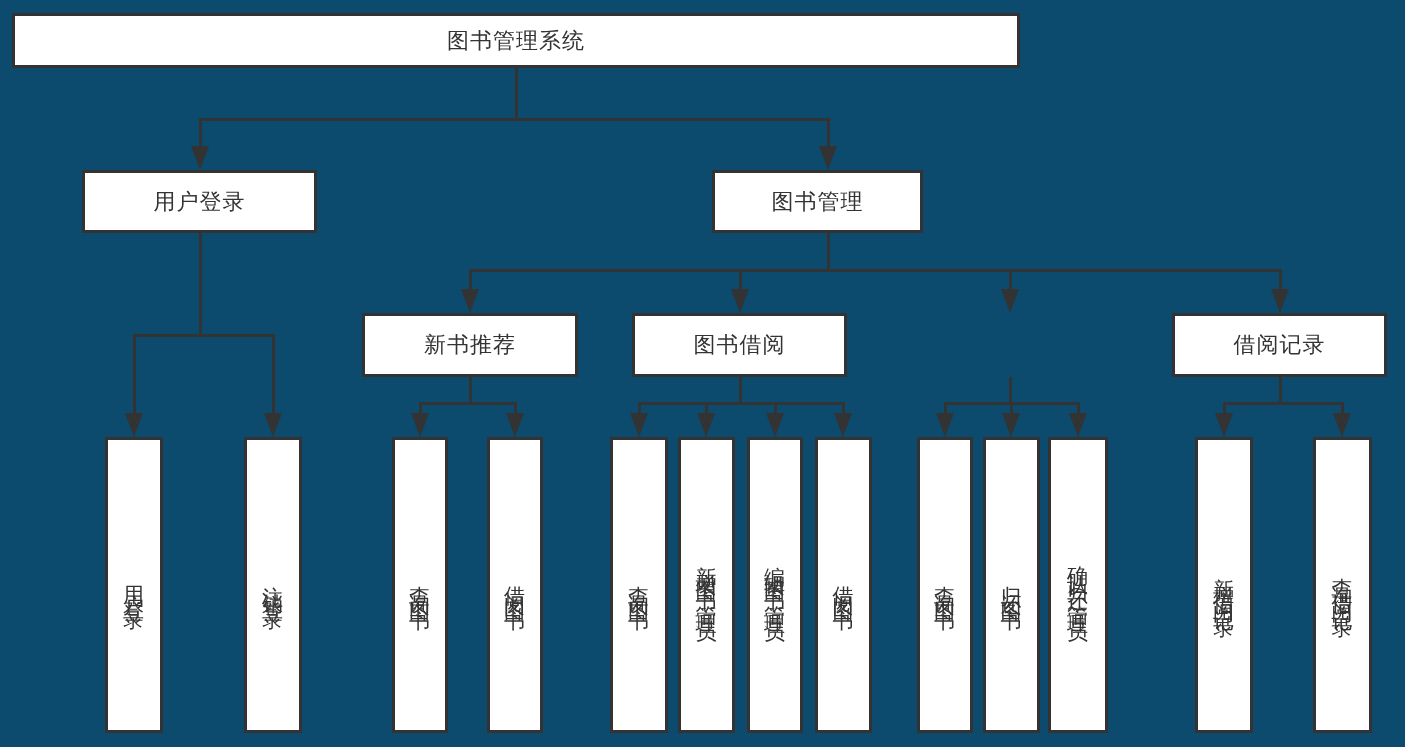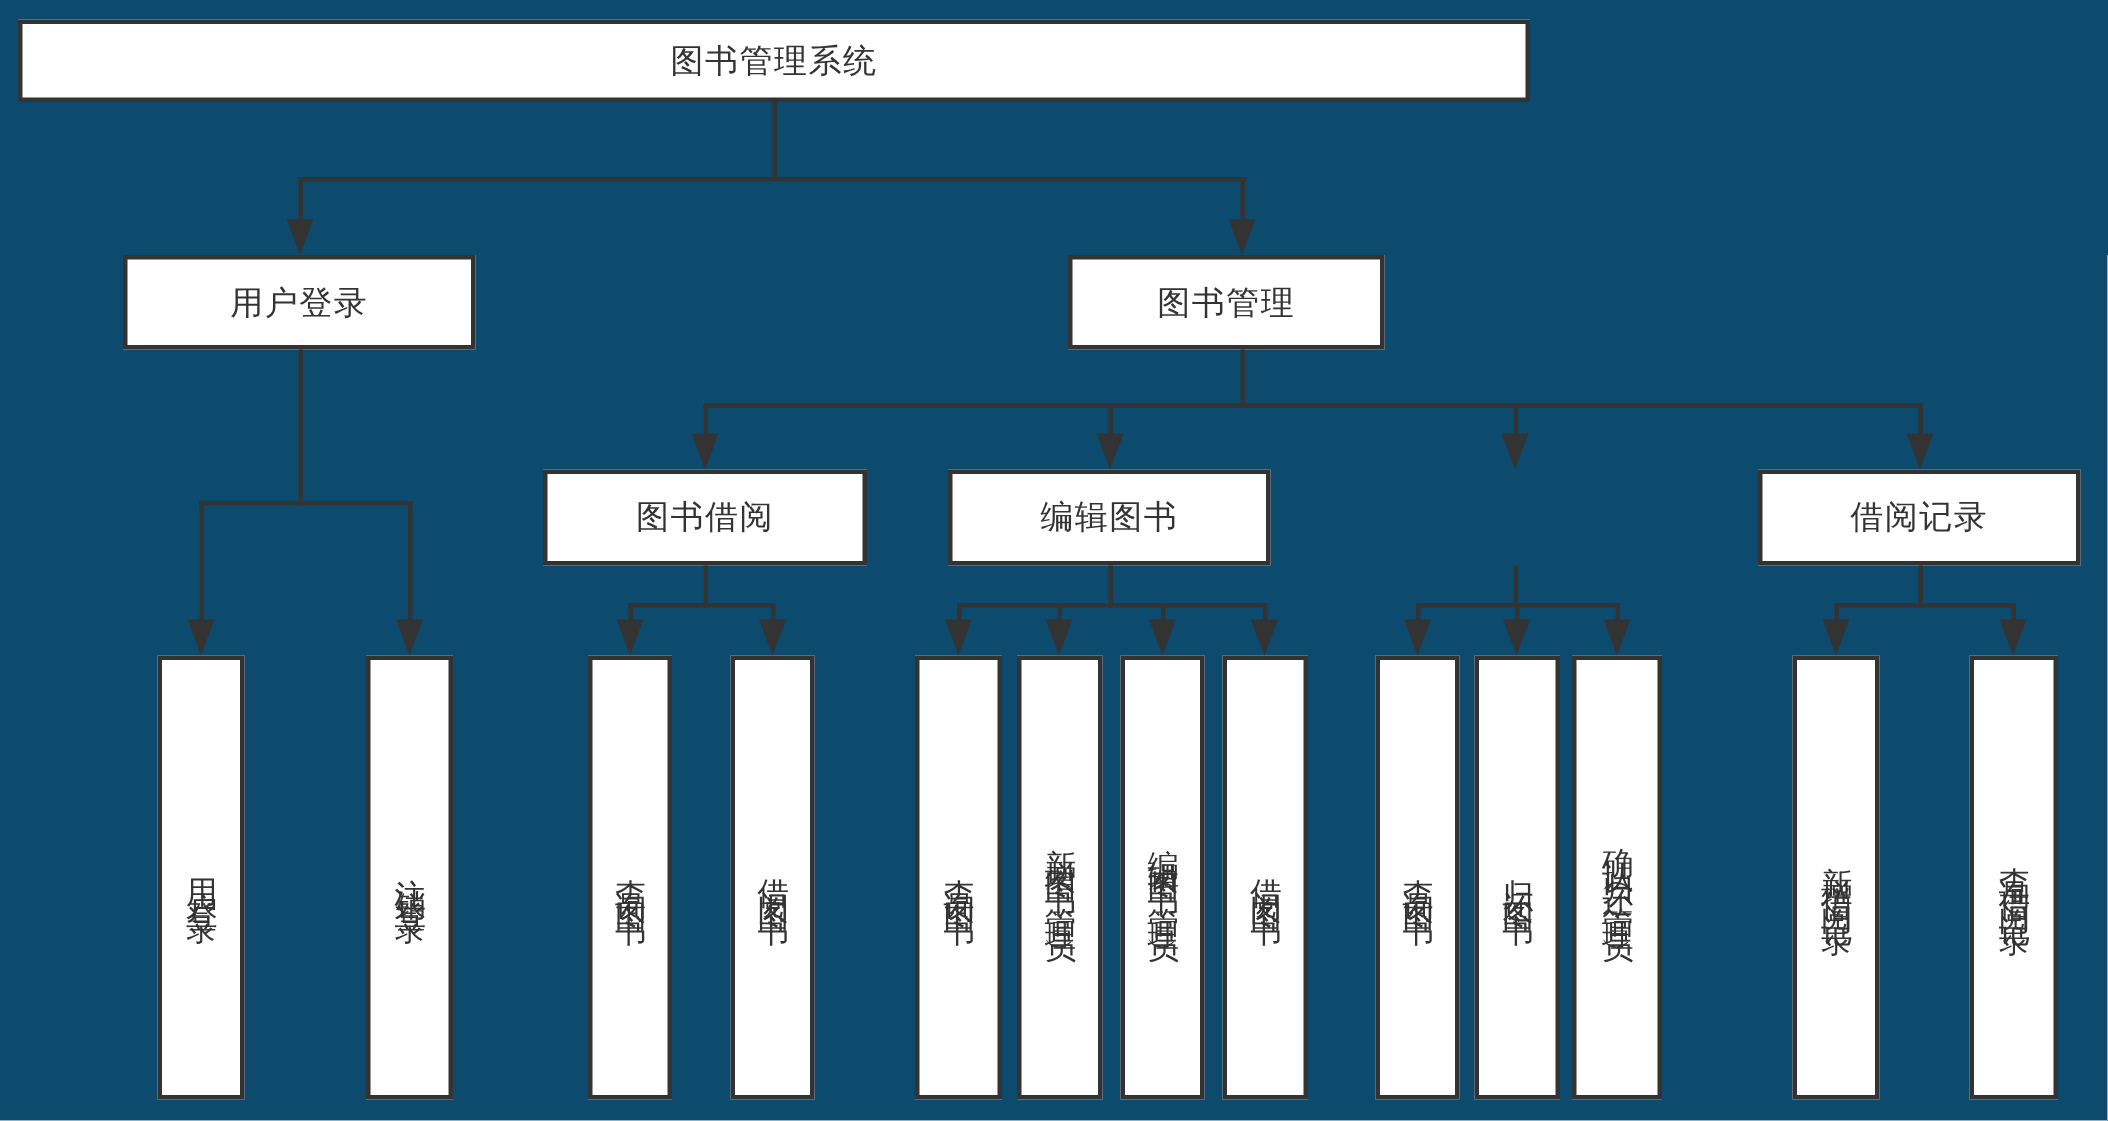--- a/index.html
+++ b/index.html
@@ -60,24 +60,24 @@
   </div>
 
   <div class="node box-h" style="left:82px;top:170px;width:235px;height:63px">
     <span>用户登录</span>
   </div>
   <div class="node box-h" style="left:712px;top:170px;width:211px;height:63px">
     <span>图书管理</span>
   </div>
 
   <div class="node box-h" style="left:362px;top:313px;width:216px;height:64px">
-    <span>图书借阅</span>
+    <span>新书推荐</span>
   </div>
   <div class="node box-h" style="left:632px;top:313px;width:215px;height:64px">
-    <span>编辑图书</span>
+    <span>图书借阅</span>
   </div>
   <div class="node box-h" style="left:1172px;top:313px;width:215px;height:64px">
     <span>借阅记录</span>
   </div>
 
   <div class="node box-v" style="left:105px;top:437px;width:58px;height:296px">
     <span class="vtext">用户登录</span>
   </div>
   <div class="node box-v" style="left:244px;top:437px;width:58px;height:296px">
     <span class="vtext">注销登录</span>

